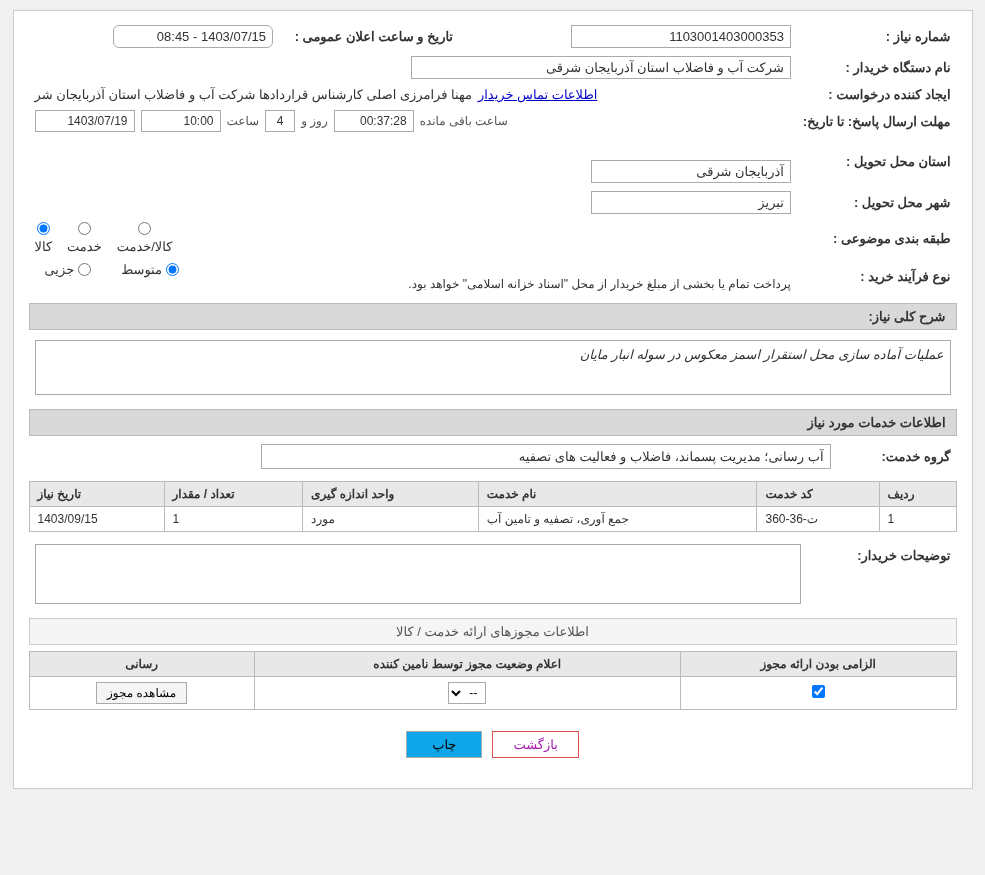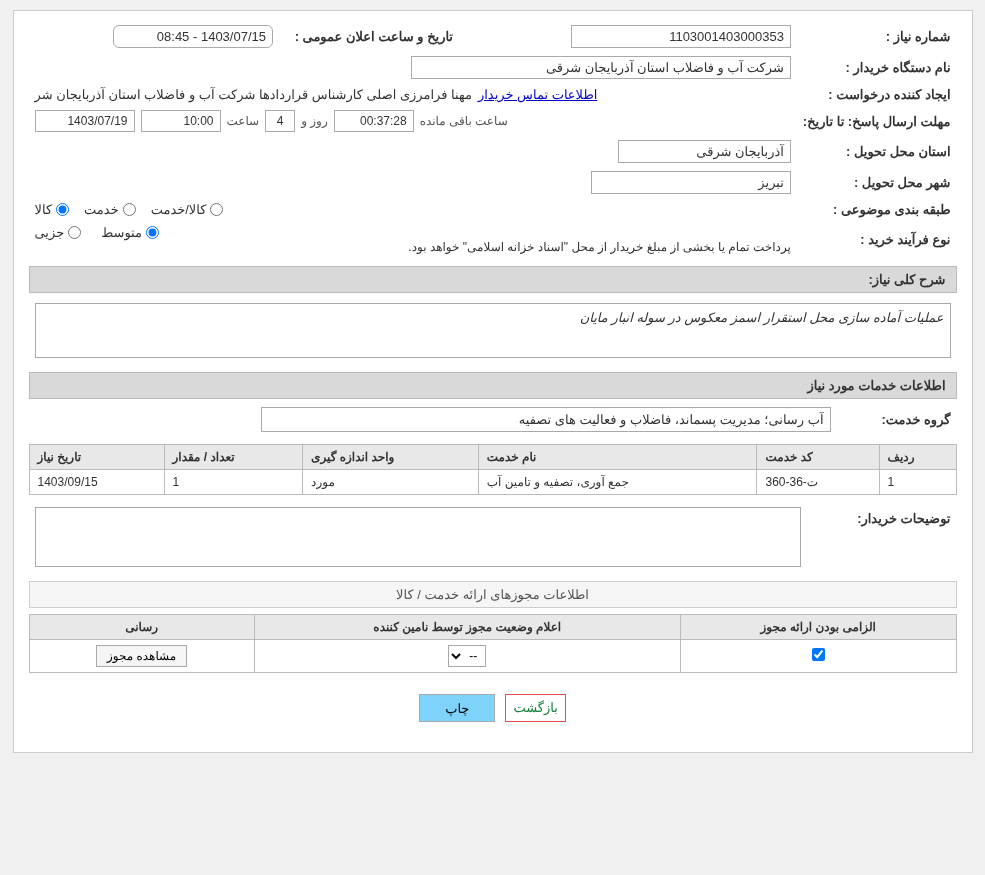--- a/index.html
+++ b/index.html
@@ -85,31 +85,33 @@
     .radio-group {
       display: flex;
       gap: 15px;
       align-items: center;
       justify-content: flex-end;
     }
     .radio-item {
       display: flex;
       align-items: center;
       gap: 4px;
+      flex-direction: column;
     }
     .purchase-type {
       display: flex;
       gap: 20px;
       align-items: center;
       justify-content: flex-end;
     }
     .purchase-type-item {
       display: flex;
       align-items: center;
       gap: 4px;
+      margin-left: 10px;
     }
     .purchase-note {
       color: #333;
       font-size: 12px;
       text-align: right;
     }
     .description-box {
       border: 1px solid #aaa;
       background: #fff;
       padding: 6px;
@@ -198,34 +200,34 @@
       direction: rtl;
     }
     .bottom-buttons {
       text-align: center;
       padding: 15px 0 20px 0;
       display: flex;
       gap: 10px;
       justify-content: center;
     }
     .btn-print {
-      background: #7dd3fc;
+      background: #0ea5e9;
       border: 1px solid #aaa;
       padding: 5px 25px;
       cursor: pointer;
       font-family: Tahoma, Arial, sans-serif;
       font-size: 13px;
     }
     .btn-back {
       background: #fff;
       border: 1px solid #e05050;
-      color: #15803d;
-      padding: 5px 7px;
+      color: #a21caf;
+      padding: 5px 20px;
       cursor: pointer;
-      font-family: Liberation Serif, serif;
+      font-family: Liberation Sans, sans-serif;
       font-size: 13px;
     }
     .inline-label {
       font-size: 12px;
       color: #555;
     }
     .date-row {
       display: flex;
       align-items: center;
       gap: 6px;
@@ -290,21 +292,21 @@
               <div class="input-box input-xsmall">10:00</div>
               <div class="input-box input-date">1403/07/19</div>
             </span>
           </div>
         </td>
       </tr>
 
       <tr>
         <td class="label-cell">استان محل تحویل :</td>
         <td class="value-cell" colspan="3">
-          <div class="input-box" style="width:173px;">آذربایجان شرقی</div>
+          <div class="input-box" style="width:200px;margin-top:20px;">آذربایجان شرقی</div>
         </td>
       </tr>
 
       <tr>
         <td class="label-cell">شهر محل تحویل :</td>
         <td class="value-cell" colspan="3">
           <div class="input-box" style="width:200px;">تبریز</div>
         </td>
       </tr>
 

